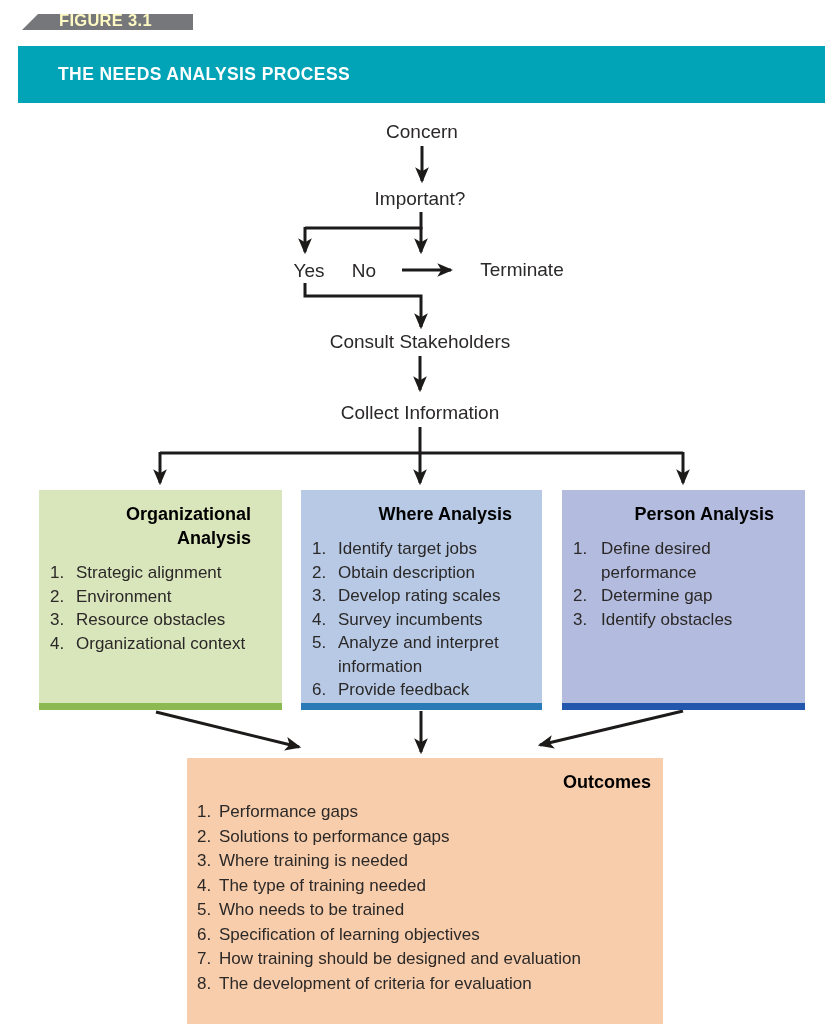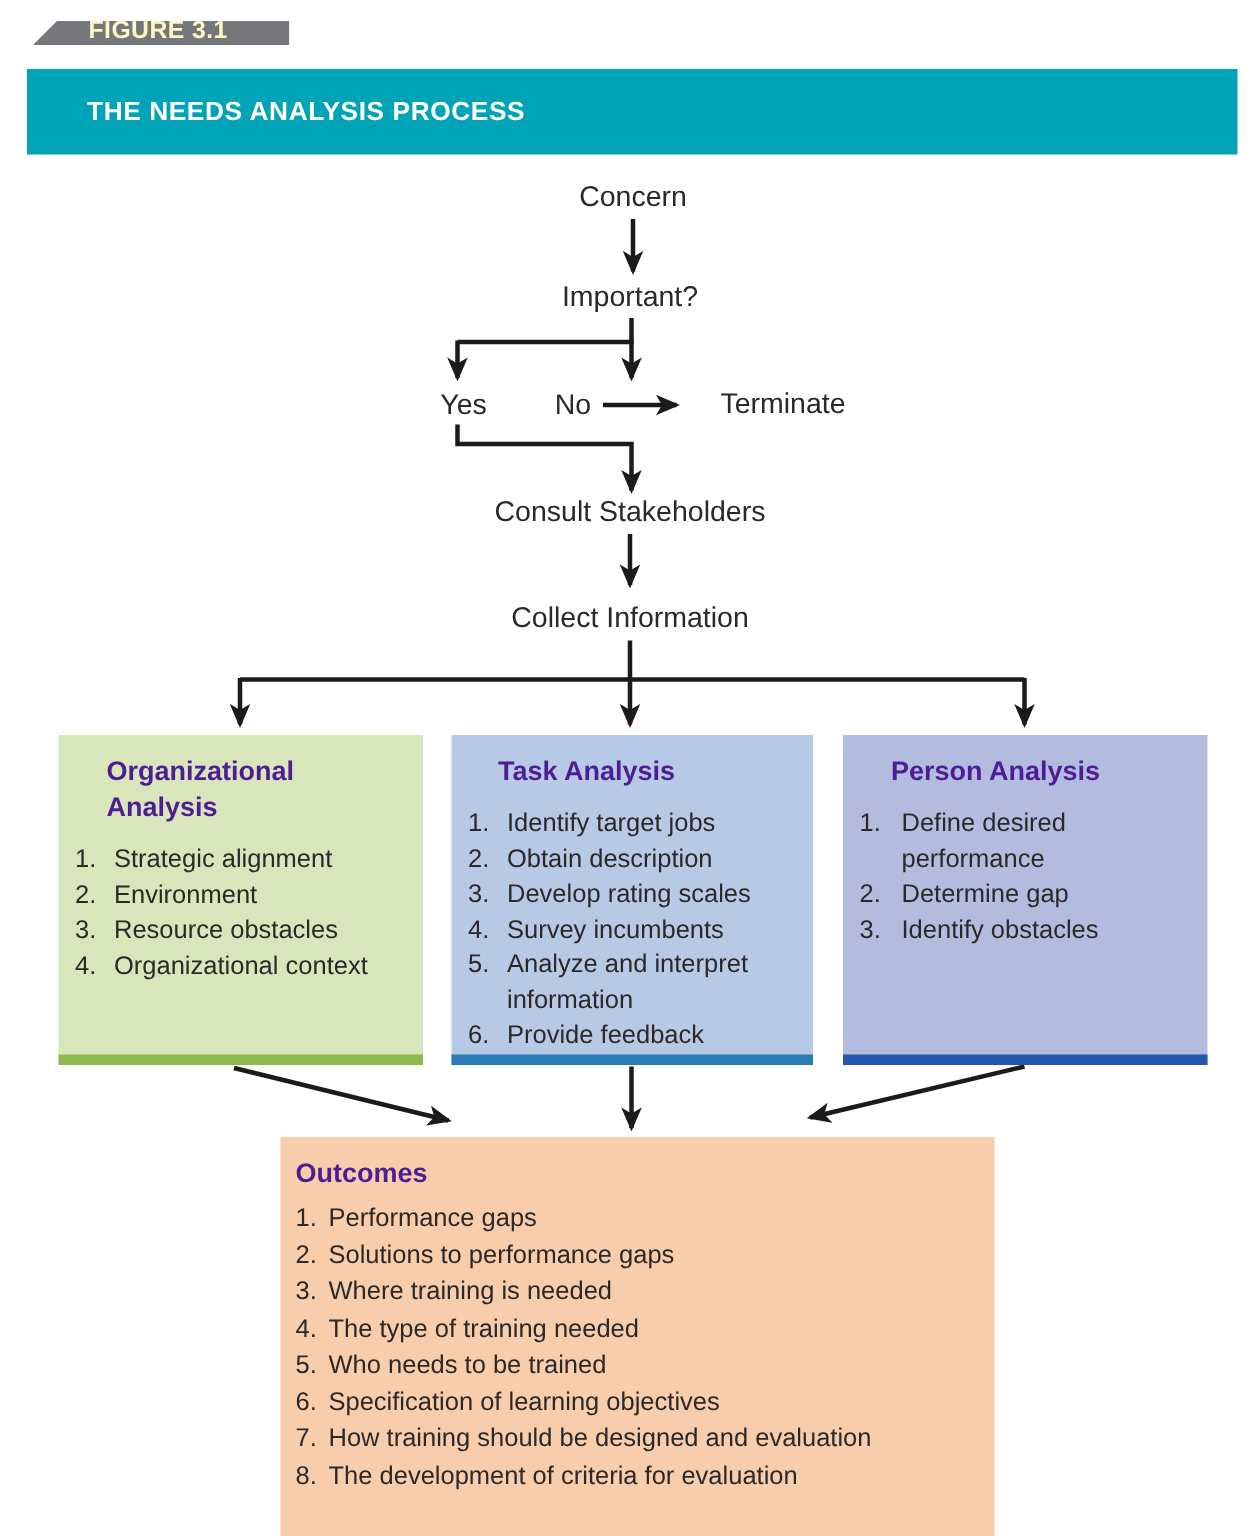--- a/index.html
+++ b/index.html
@@ -24,36 +24,36 @@
     font-weight:bold; font-size:17.5px; letter-spacing:.4px;
   }
   
   .flow-label {
     position:absolute; transform:translate(-50%,-50%);
     font-size:19px; white-space:nowrap; color:#2b2828;
   }
   .lbl-concern   { left:422px; top:132px; }
   .lbl-important { left:420px; top:199px; }
   .lbl-yes       { left:309px; top:271px; }
-  .lbl-no        { left:382px; top:271px;text-align:right; }
+  .lbl-no        { left:364px; top:271px;text-align:right; }
   .lbl-terminate { left:522px; top:270px; }
   .lbl-consult   { left:420px; top:342px; }
   .lbl-collect   { left:420px; top:413px; }
   
   svg.connectors { position:absolute; left:0; top:0; width:839px; height:1024px; }
   svg.connectors * { vector-effect:none; }
   .conn { stroke:#1d1b1a; stroke-width:3; fill:none; }
   
   .abox { position:absolute; top:490px; height:220px; padding:12px 10px 0 11px; }
   .abox-org     { left:39px;  width:243px; background:#d9e5bb; border-bottom:7px solid #8cba50; }
   .abox-task    { left:301px; width:241px; background:#b7c9e5; border-bottom:7px solid #2b7ab8; }
   .abox-person  { left:562px; width:243px; background:#b3bcde; border-bottom:7px solid #2356ad; }
   .box-title {
-    font-weight:bold; font-size:18px; text-align:left; line-height:24px;
-    margin:0 auto 11px auto; max-width:180px; color:#4c1d95;
+    font-weight:bold; font-size:18px; text-align:right; line-height:24px;
+    margin:0 auto 11px auto; max-width:180px; color:#000000;
   }
   ul.box-list { list-style:none; }
   ul.box-list li { display:flex; font-size:17px; line-height:23.5px; }
   ul.box-list .num { flex:0 0 26px; }
   .abox-person ul.box-list .num { flex:0 0 28px; }
   ul.box-list .itext { flex:1; }
   
   .outcomes-box {
     position:absolute; left:187px; top:758px; width:476px; height:279px;
     background:#f8cdab; border-bottom:7px solid #e8661f; padding:12px 12px 0 10px;
@@ -121,21 +121,21 @@
           <span class="itext">Resource obstacles</span>
         </li>
       <li>
           <span class="num">4.</span>
           <span class="itext">Organizational context</span>
         </li>
     </ul>
   </div>
 
   <div class="abox abox-task">
-    <div class="box-title">Task Analysis</div>
+    <div class="box-title">Where Analysis</div>
     <ul class="box-list">
       <li>
           <span class="num">1.</span>
           <span class="itext">Identify target jobs</span>
         </li>
       <li>
           <span class="num">2.</span>
           <span class="itext">Obtain description</span>
         </li>
       <li>

